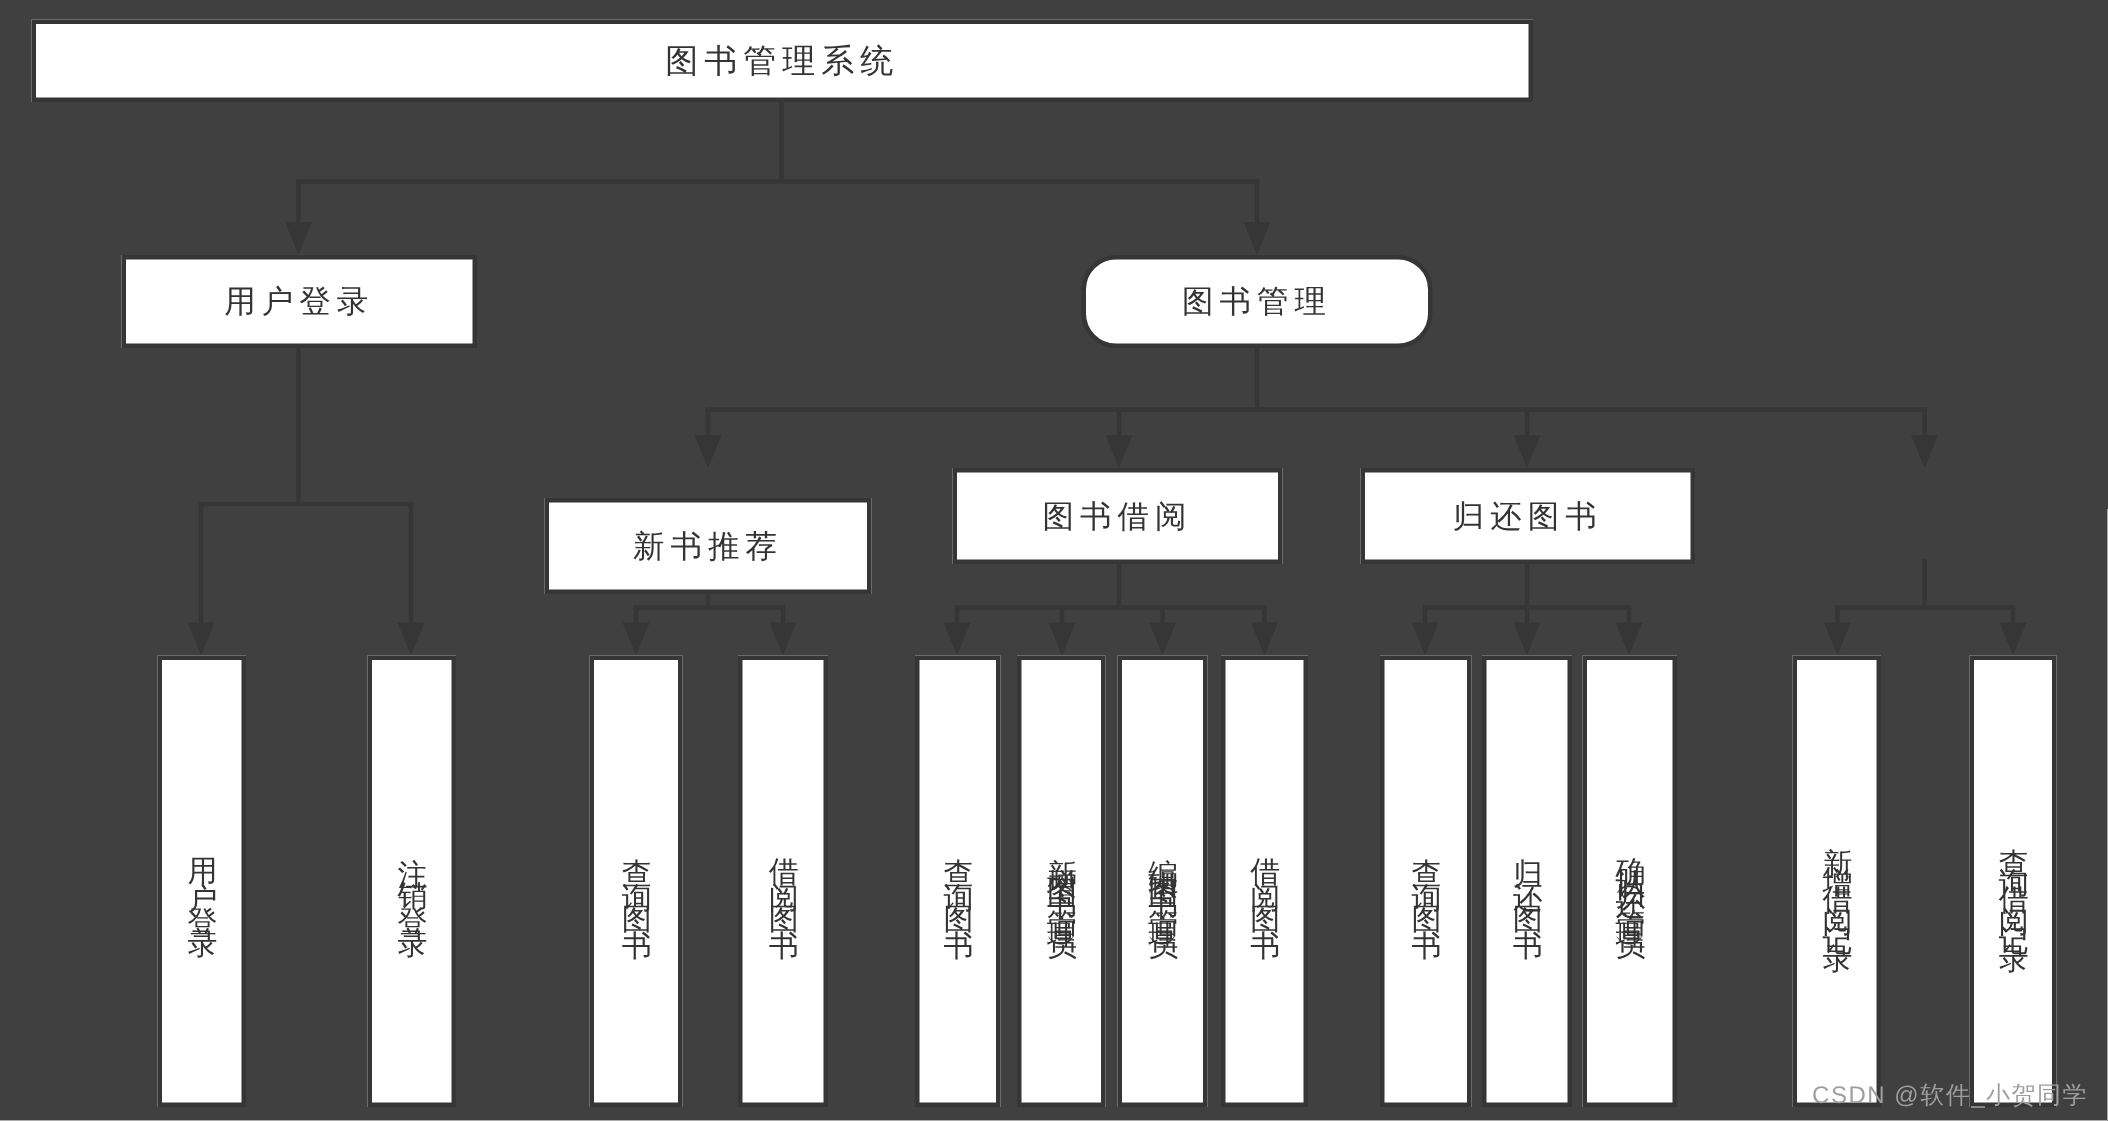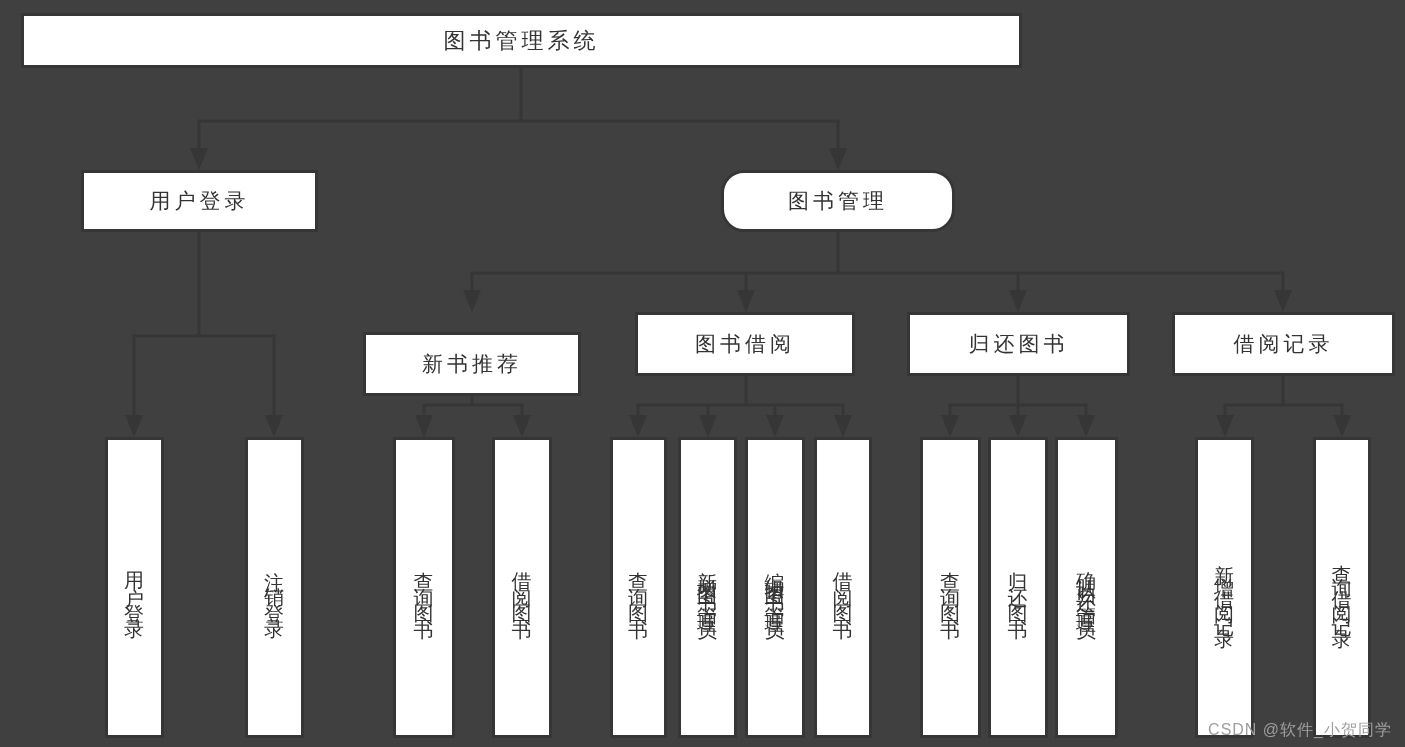--- a/index.html
+++ b/index.html
@@ -124,23 +124,20 @@
 
   <div class="node h-node" style="left:363px; top:332px; width:218px; height:64px;">
     <span>新书推荐</span>
   </div>
   <div class="node h-node" style="left:635px; top:312px; width:220px; height:64px;align-items:center;">
     <span>图书借阅</span>
   </div>
   <div class="node h-node" style="left:907px; top:312px; width:223px; height:64px;">
     <span>归还图书</span>
   </div>
-  <div class="node h-node" style="left:1172px; top:312px; width:223px; height:64px;">
-    <span>借阅记录</span>
-  </div>
 
   <div class="node v-node" style="left:105px; top:437px; width:59px; height:301px;">
     <span class="ls-4">用户登录</span>
   </div>
   <div class="node v-node" style="left:245px; top:437px; width:59px; height:301px;">
     <span class="ls-4">注销登录</span>
   </div>
 
   <div class="node v-node" style="left:393px; top:437px; width:62px; height:301px;">
     <span class="ls-4">查询图书</span>

